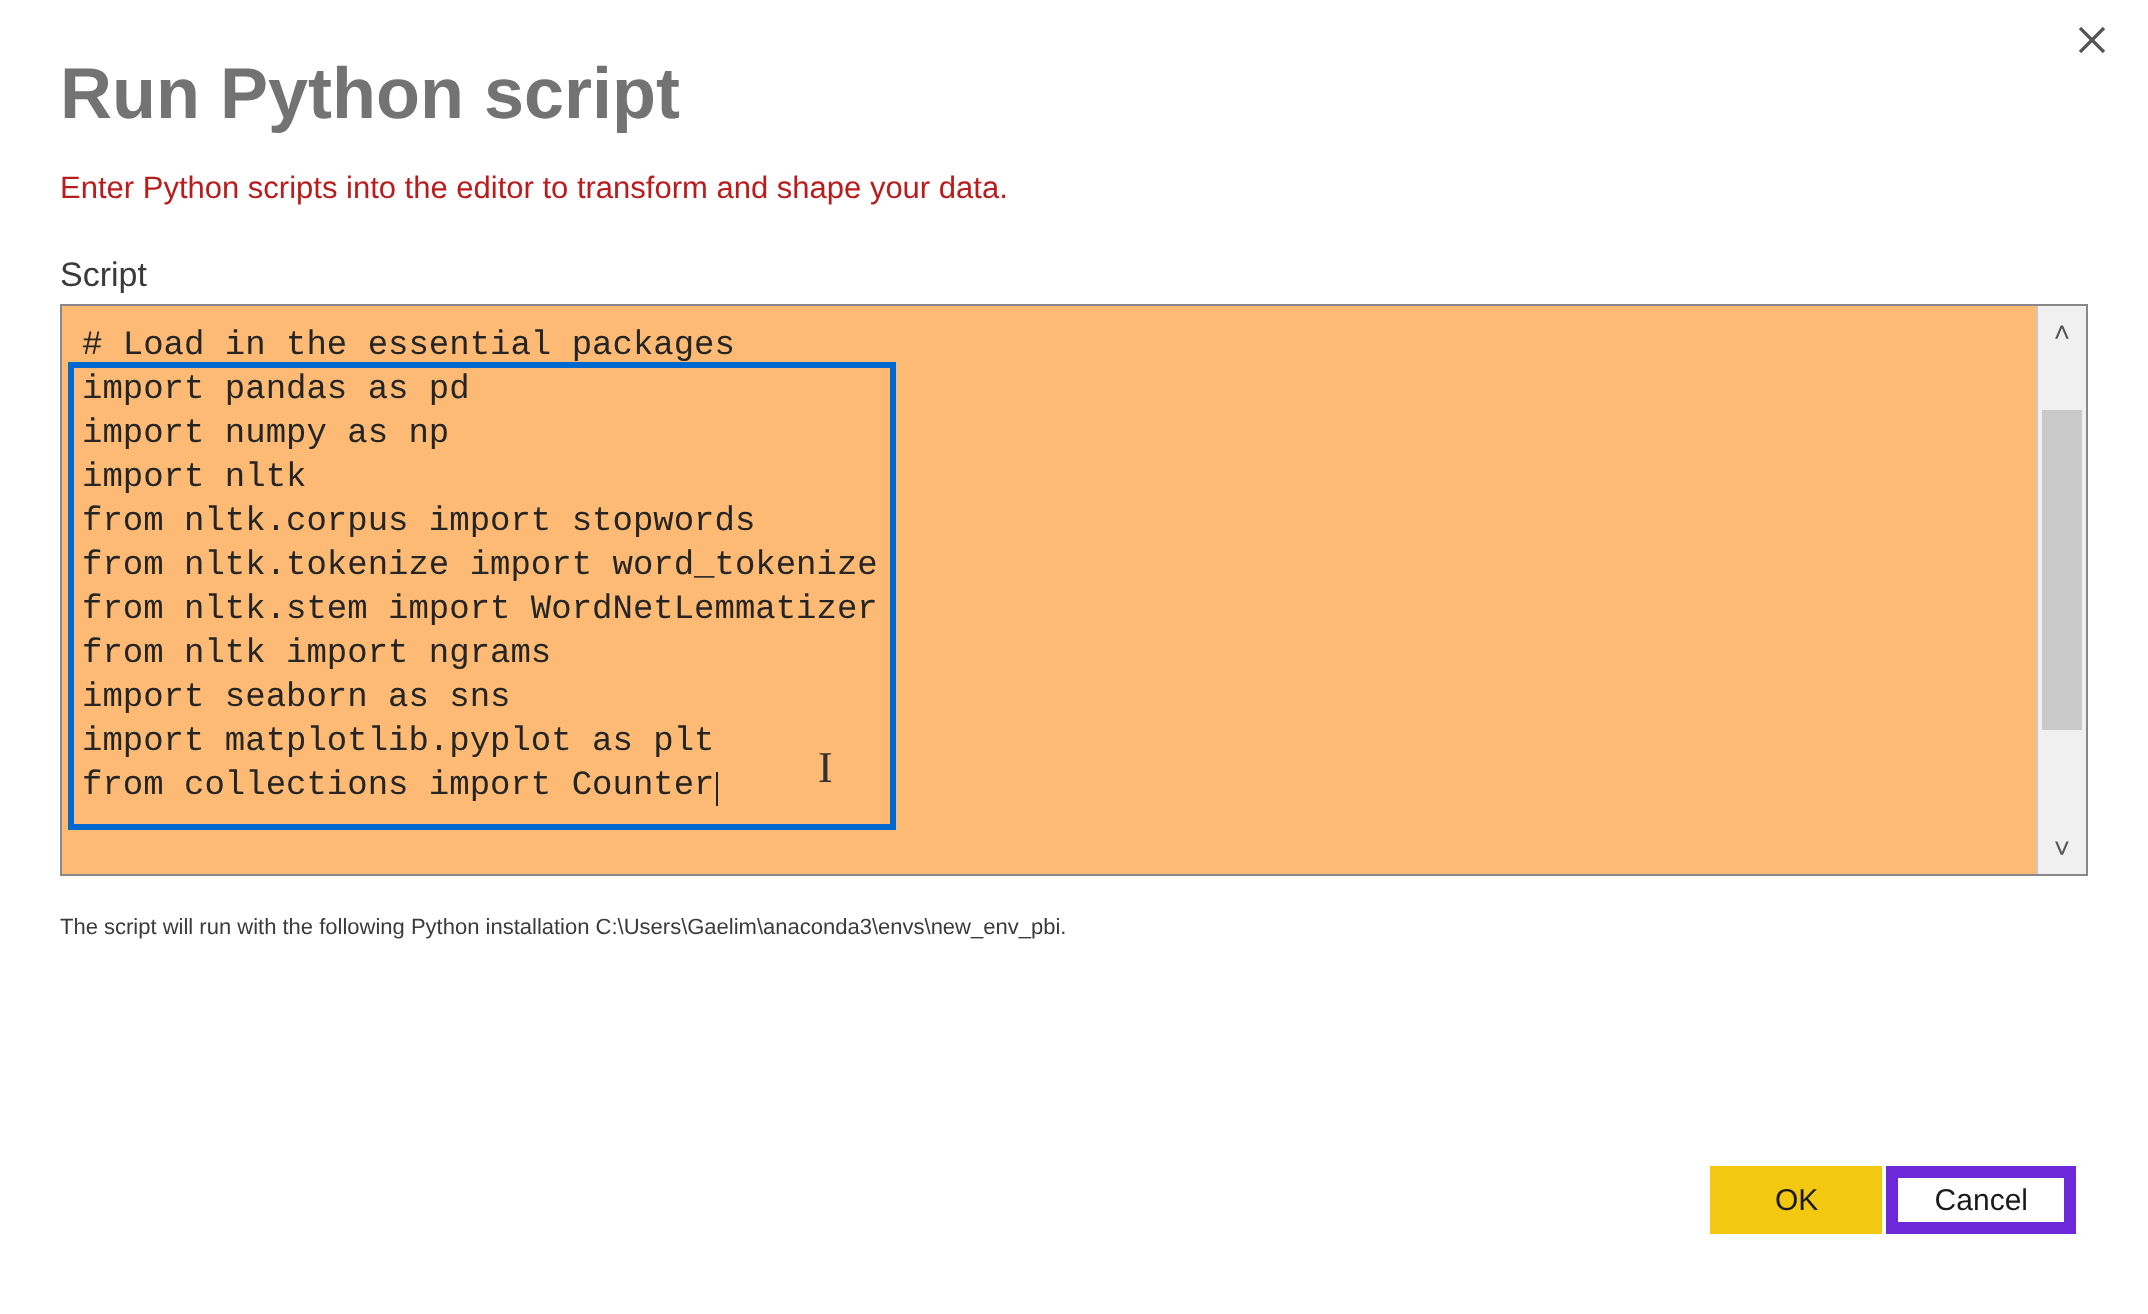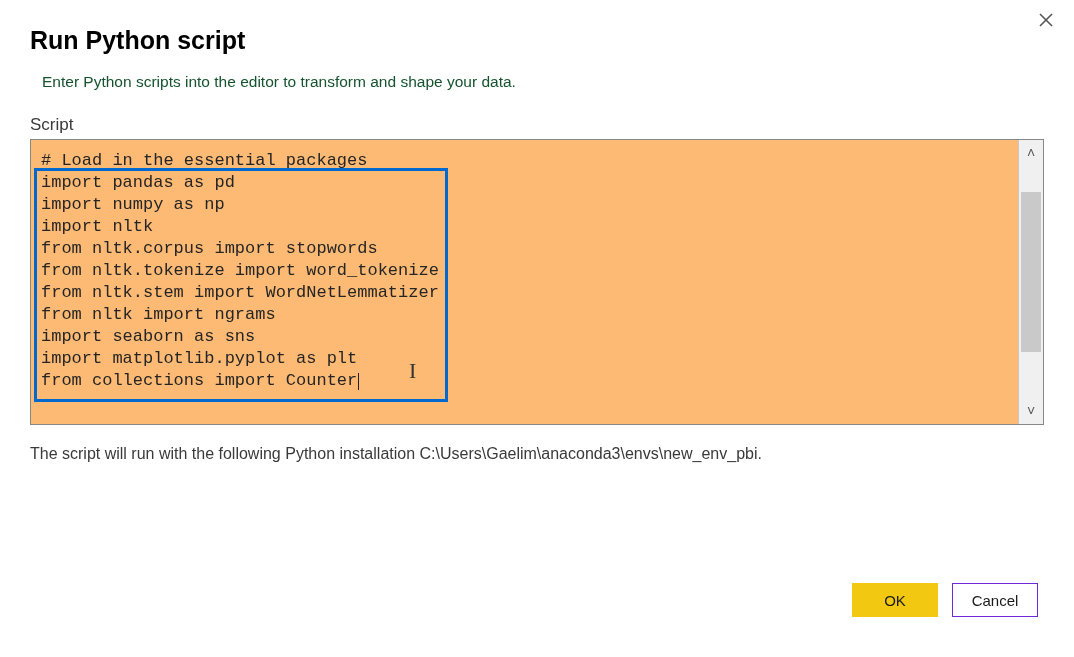--- a/index.html
+++ b/index.html
@@ -31,29 +31,29 @@
     color: #555;
   }
   .close-btn svg { width: 16px; height: 16px; }
   .content {
     position: absolute;
     left: 30px;
     top: 26px;
     right: 30px;
   }
   .title {
-    font-size: 25px;
+    font-size: 36px;
     font-weight: 600;
-    color: #000000;
+    color: #737373;
     margin: 0 0 18px 0;
   }
   .subtitle {
     font-size: 15.5px;
-    color: #14532d;
-    margin: 0 0 24px 12px;
+    color: #b91c1c;
+    margin: 0 0 24px 0;
   }
   .field-label {
     font-size: 17px;
     color: #3a3a3a;
     margin: 0 0 4px 0;
   }
   .editor-wrap {
     display: flex;
     border: 1px solid #888;
     height: 286px;
@@ -120,51 +120,51 @@
     left: 2px;
     width: 20px;
     top: 26px;
     height: 160px;
     background: #c9c9c9;
   }
   .info-block {
     margin-top: 20px;
   }
   .info-line {
-    font-size: 16px;
+    font-size: 11px;
     color: #3a3a3a;
     margin: 0 0 8px 0;
   }
   .button-row {
     position: absolute;
     right: 36px;
     bottom: 40px;
     display: flex;
-    gap: 14px;
+    gap: 2px;
   }
   .btn {
     min-width: 86px;
     height: 34px;
     padding: 0 18px;
     box-sizing: border-box;
     font-size: 15px;
     font-family: inherit;
     cursor: pointer;
     display: flex;
     align-items: center;
     justify-content: center;
   }
   .btn-primary {
     background: #f2c811;
     border: 1px solid #f2c811;
     color: #1a1a1a;
   }
   .btn-secondary {
     background: #fff;
-    border: 1px solid #6d28d9;
+    border: 6px solid #6d28d9;
     color: #1a1a1a;
   }
 </style>
 </head>
 <body>
 
 <div class="window">
 
   <div class="close-btn">
     <svg viewBox="0 0 16 16">

